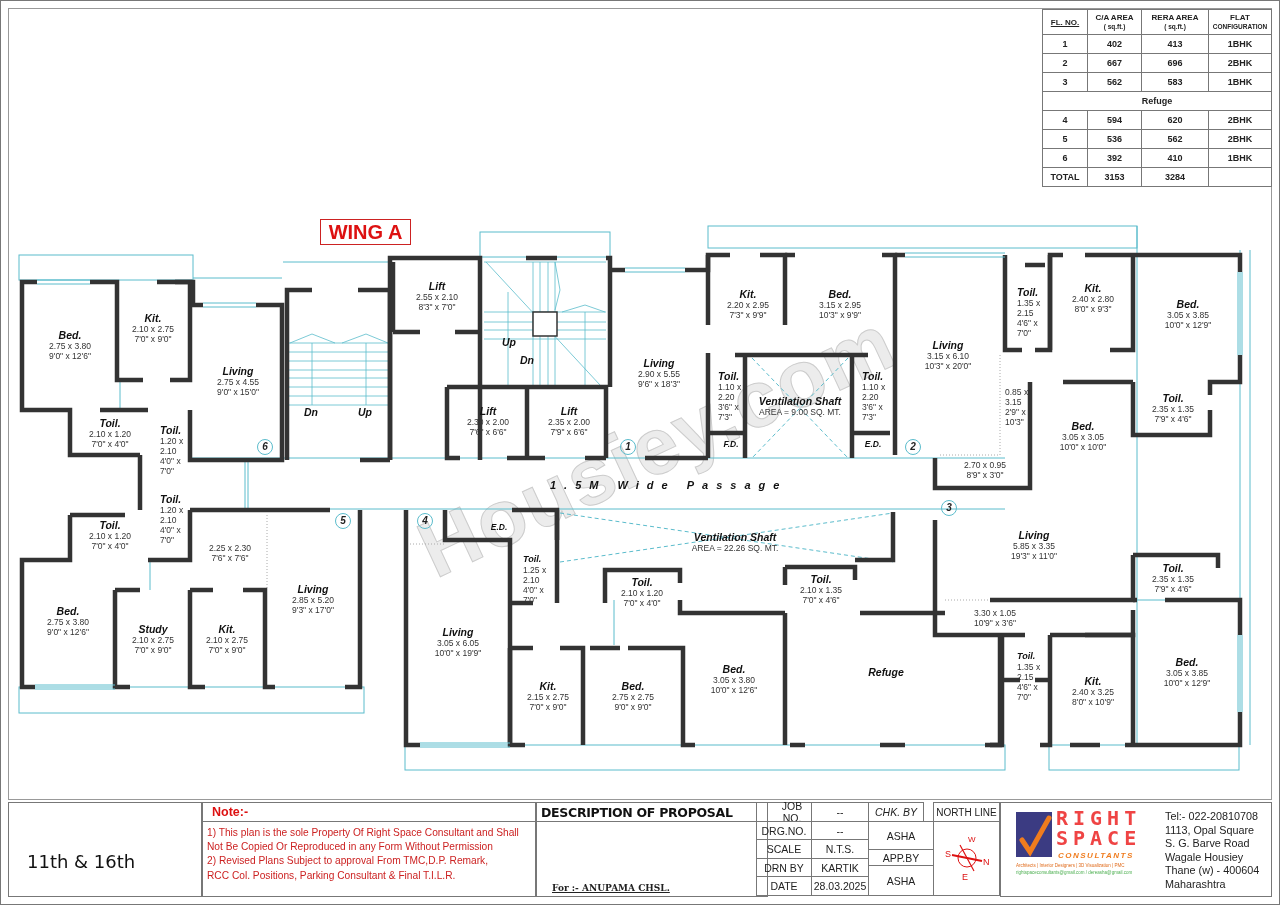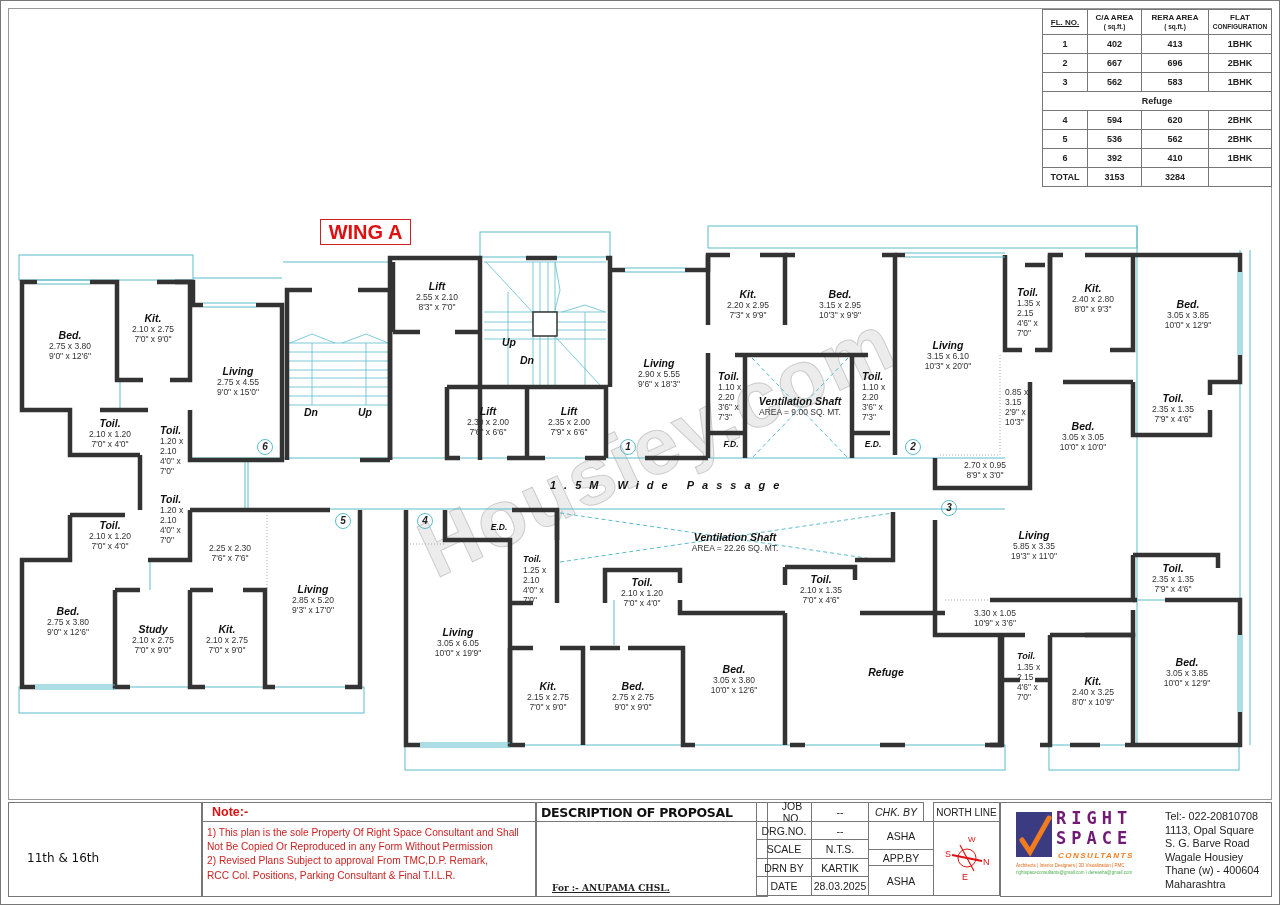--- a/index.html
+++ b/index.html
@@ -20,33 +20,33 @@
   .area-table td,.area-table th{border:1px solid #777;text-align:center;padding:0;height:18px;font-weight:bold;}
   .area-table .hdr{height:28px;color:#d11;font-weight:bold;font-size:9.5px;line-height:12px;}
   .area-table .hdr u{text-decoration:underline;}
   .area-table th{font-size:8px;line-height:9px;height:24px;}
   .area-table th small{font-size:6.5px;display:block;}
 
   
   .tb{position:absolute;left:8px;top:802px;height:93px;border:1px solid #777;}
   .tb-title{left:8px;width:193px;}
   .tb-title .t1{position:absolute;left:2px;top:20px;font-weight:bold;font-size:20.5px;font-family:"DejaVu Serif",serif;color:#111;white-space:nowrap;}
-  .tb-title .t2{position:absolute;left:18px;top:48px;font-size:12px;font-family:"DejaVu Sans",sans-serif;color:#111;}
+  .tb-title .t2{position:absolute;left:18px;top:48px;font-size:18px;font-family:"DejaVu Sans",sans-serif;color:#111;}
   .tb-note{left:201px;width:334px;}
   .tb-note .nh{position:absolute;left:10px;top:2px;color:#d11;font-weight:bold;font-size:12.5px;}
   .tb-note .nline{position:absolute;left:0;top:18px;width:100%;border-top:1px solid #777;}
   .tb-note .ni{position:absolute;left:5px;color:#c22;font-size:10.2px;line-height:14px;white-space:nowrap;}
   .tb-desc{left:535px;width:221px;padding-left:10px;}
   .tb-desc .dh{position:absolute;left:5px;top:2px;font-weight:bold;font-size:12.5px;color:#111;font-family:"DejaVu Sans",sans-serif;letter-spacing:-.3px;}
   .tb-desc .dline{position:absolute;left:0;top:18px;width:100%;border-top:1px solid #777;}
   .tb-desc .dt{position:absolute;left:11px;top:21px;font-size:10px;line-height:12.5px;color:#222;width:205px;}
   .tb-desc .for{position:absolute;left:16px;top:80px;font-size:9px;font-weight:bold;text-decoration:underline;font-family:"DejaVu Serif",serif;}
   .grid-cell{position:absolute;border:1px solid #777;font-size:10.5px;text-align:center;box-sizing:border-box;color:#222;display:flex;align-items:center;justify-content:center;}
   .logo{position:absolute;left:1016px;top:812px;width:36px;height:45px;background:#3b3b82;}
-  .logo-text{position:absolute;left:1056px;top:808px;color:#701a75;font-weight:bold;font-size:17px;letter-spacing:5px;line-height:20px;font-family:"DejaVu Sans Mono",monospace;}
+  .logo-text{position:absolute;left:1056px;top:808px;color:#ef4444;font-weight:bold;font-size:20px;letter-spacing:5px;line-height:20px;font-family:"DejaVu Sans Mono",monospace;}
   .logo-sub{position:absolute;left:1058px;top:851px;color:#f07c1e;font-weight:bold;font-size:8px;letter-spacing:1.5px;font-style:italic;}
   .logo-tag{position:absolute;left:1016px;top:863px;color:#e06a1a;font-size:4.5px;white-space:nowrap;}
   .logo-mail{position:absolute;left:1016px;top:870px;color:#4caf50;font-size:4.5px;white-space:nowrap;}
   .addr{position:absolute;left:1165px;top:810px;font-size:10.8px;line-height:13.5px;color:#222;white-space:nowrap;}
 </style>
 </head>
 <body>
 
 <div class="frame-outer"></div>
 <div class="frame-inner"></div>

